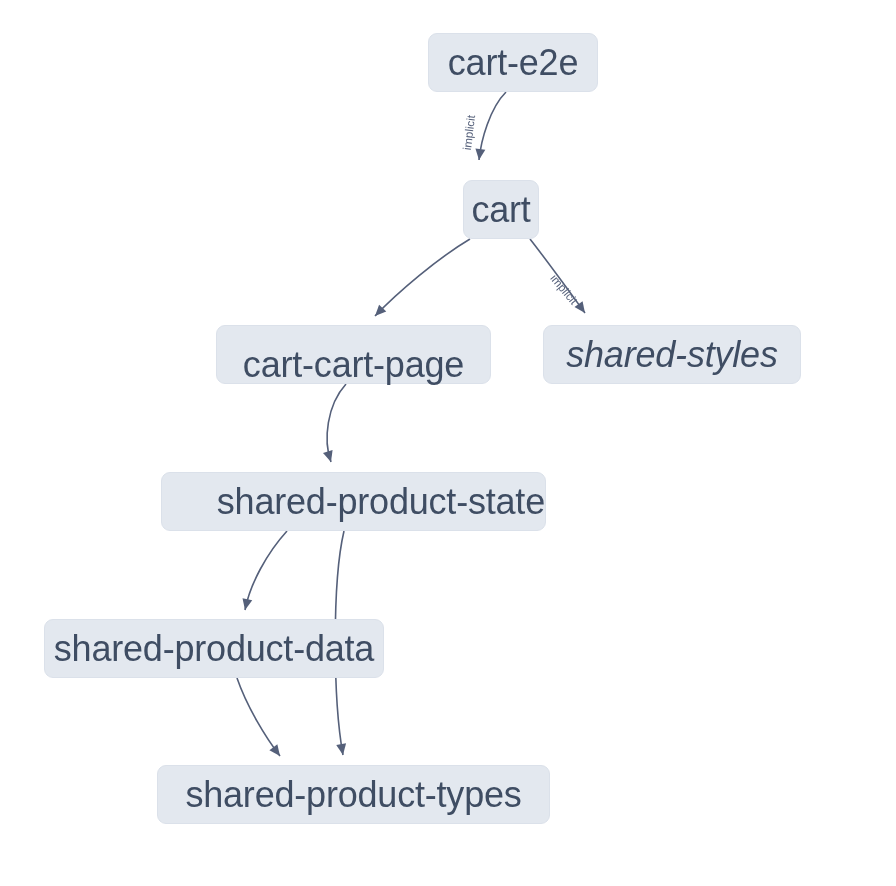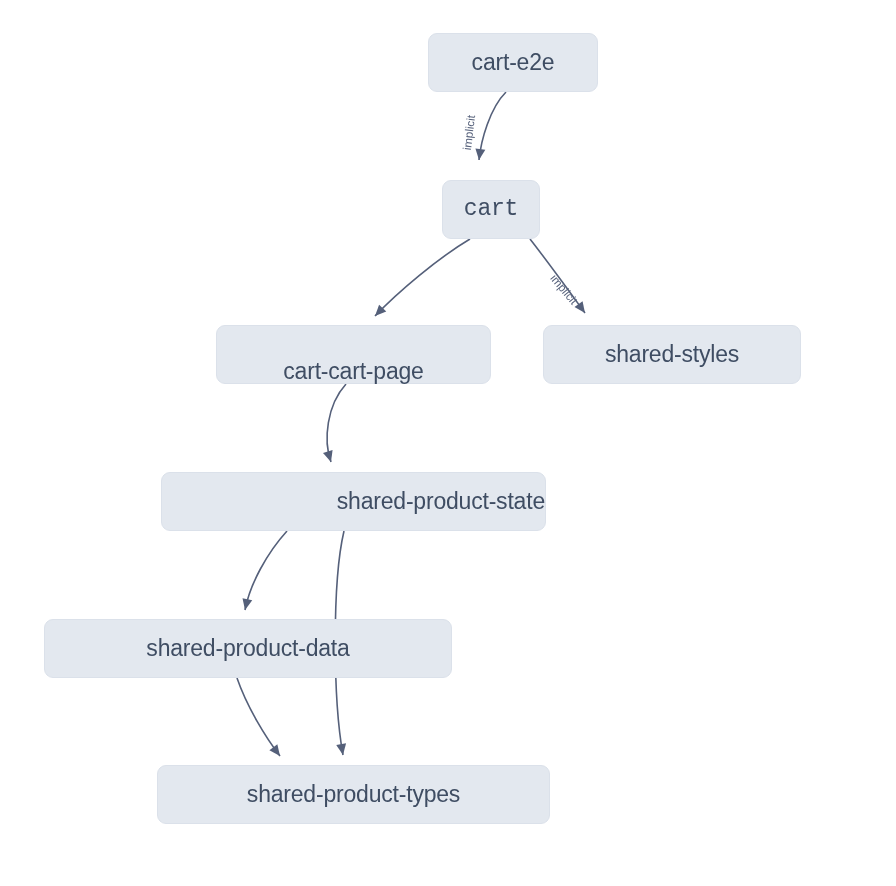--- a/index.html
+++ b/index.html
@@ -44,21 +44,21 @@
     position: absolute;
     box-sizing: border-box;
     display: flex;
     align-items: center;
     justify-content: center;
     background: #e3e8ef;
     border: 1px solid #dbe1ea;
     border-radius: 9px;
     color: #3f4d63;
     font-family: "Liberation Sans", sans-serif;
-    font-size: 23px;
+    font-size: 36px;
     font-weight: 400;
     letter-spacing: -0.2px;
     white-space: nowrap;
     z-index: 2;
   }
   .node-label {
     pointer-events: none;
     line-height: 1;
   }
 </style>
@@ -97,33 +97,33 @@
       <g>
         <path class="edge-path" d="M 237 678 C 247 707, 266 738, 280 756"></path>
         <polygon points="0,0 -11,-5 -11,5" class="edge-arrow" transform="translate(280,756) rotate(52.9525612367178)"></polygon>
       </g>
     </svg>
 
   <div id="node-layer">
       <div class="node" style="left: 428px; top: 33px; width: 170px; height: 59px;">
         <span class="node-label">cart-e2e</span>
       </div>
-      <div class="node" style="left: 442px; top: 180px; width: 98px; height: 59px; font-family: Liberation Mono, monospace;">
+      <div class="node" style="left: 463px; top: 180px; width: 76px; height: 59px;">
         <span class="node-label">cart</span>
       </div>
       <div class="node" style="left: 216px; top: 325px; width: 275px; height: 59px; align-items: flex-end;">
         <span class="node-label">cart-cart-page</span>
       </div>
-      <div class="node" style="left: 543px; top: 325px; width: 258px; height: 59px;">
+      <div class="node" style="left: 543px; top: 325px; width: 258px; height: 59px; font-style: italic;">
         <span class="node-label">shared-styles</span>
       </div>
       <div class="node" style="left: 161px; top: 472px; width: 385px; height: 59px; justify-content: flex-end;">
         <span class="node-label">shared-product-state</span>
       </div>
-      <div class="node" style="left: 44px; top: 619px; width: 408px; height: 59px;">
+      <div class="node" style="left: 44px; top: 619px; width: 340px; height: 59px;">
         <span class="node-label">shared-product-data</span>
       </div>
       <div class="node" style="left: 157px; top: 765px; width: 393px; height: 59px; align-items: center;">
         <span class="node-label">shared-product-types</span>
       </div>
     </div>
 
 </div>
 
 </body></html>

